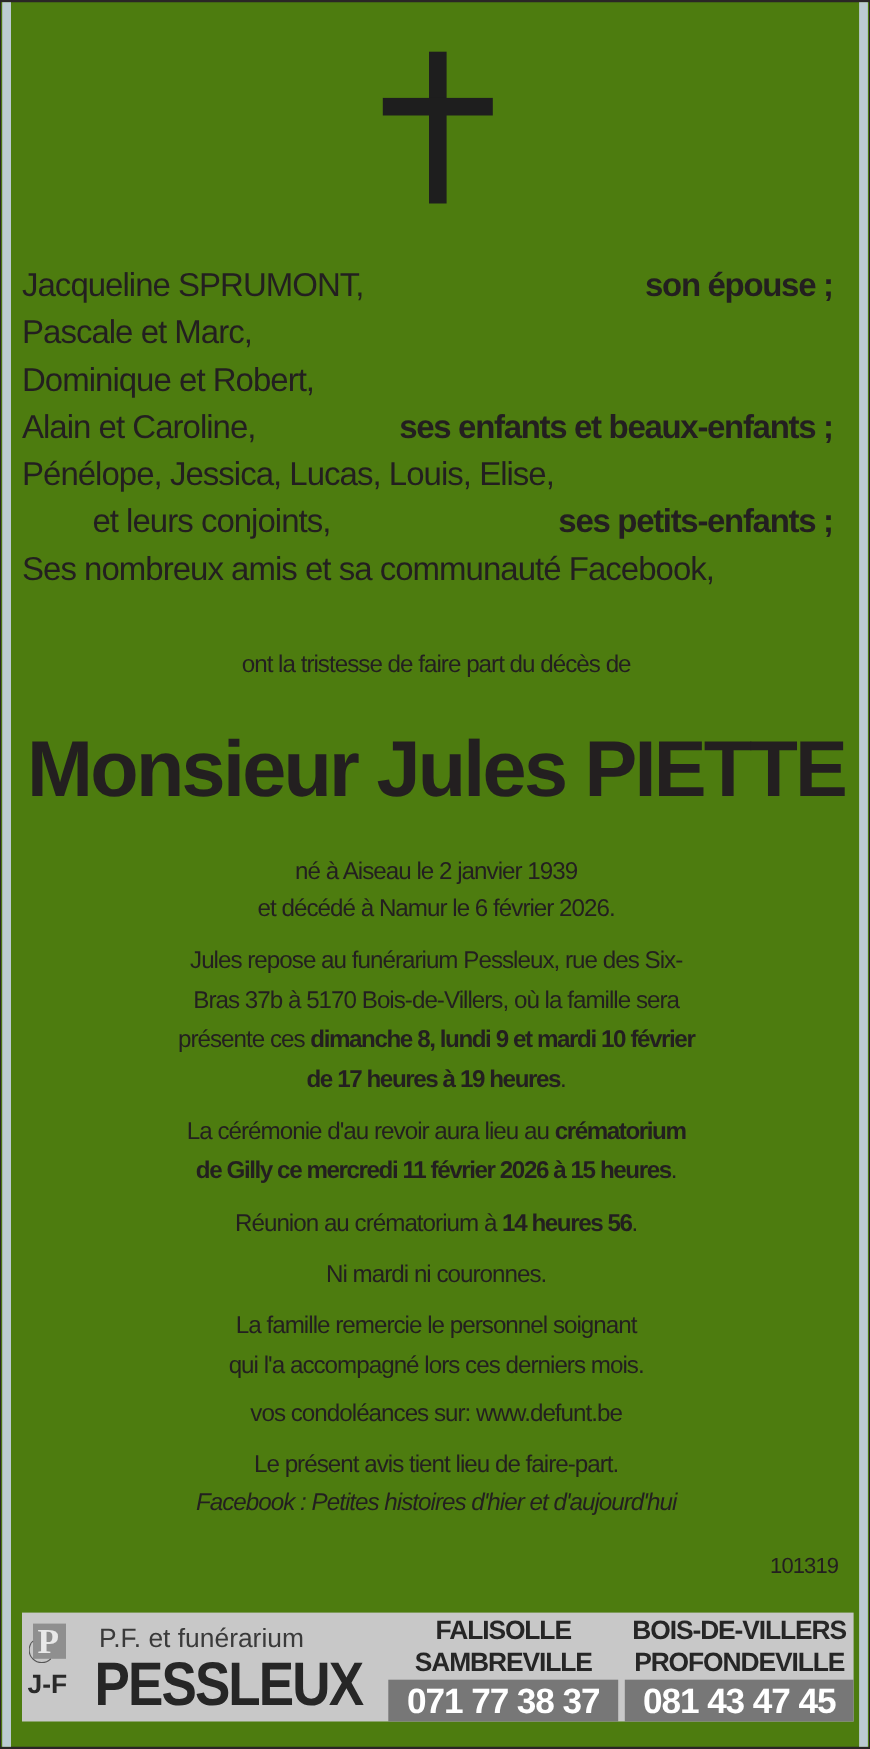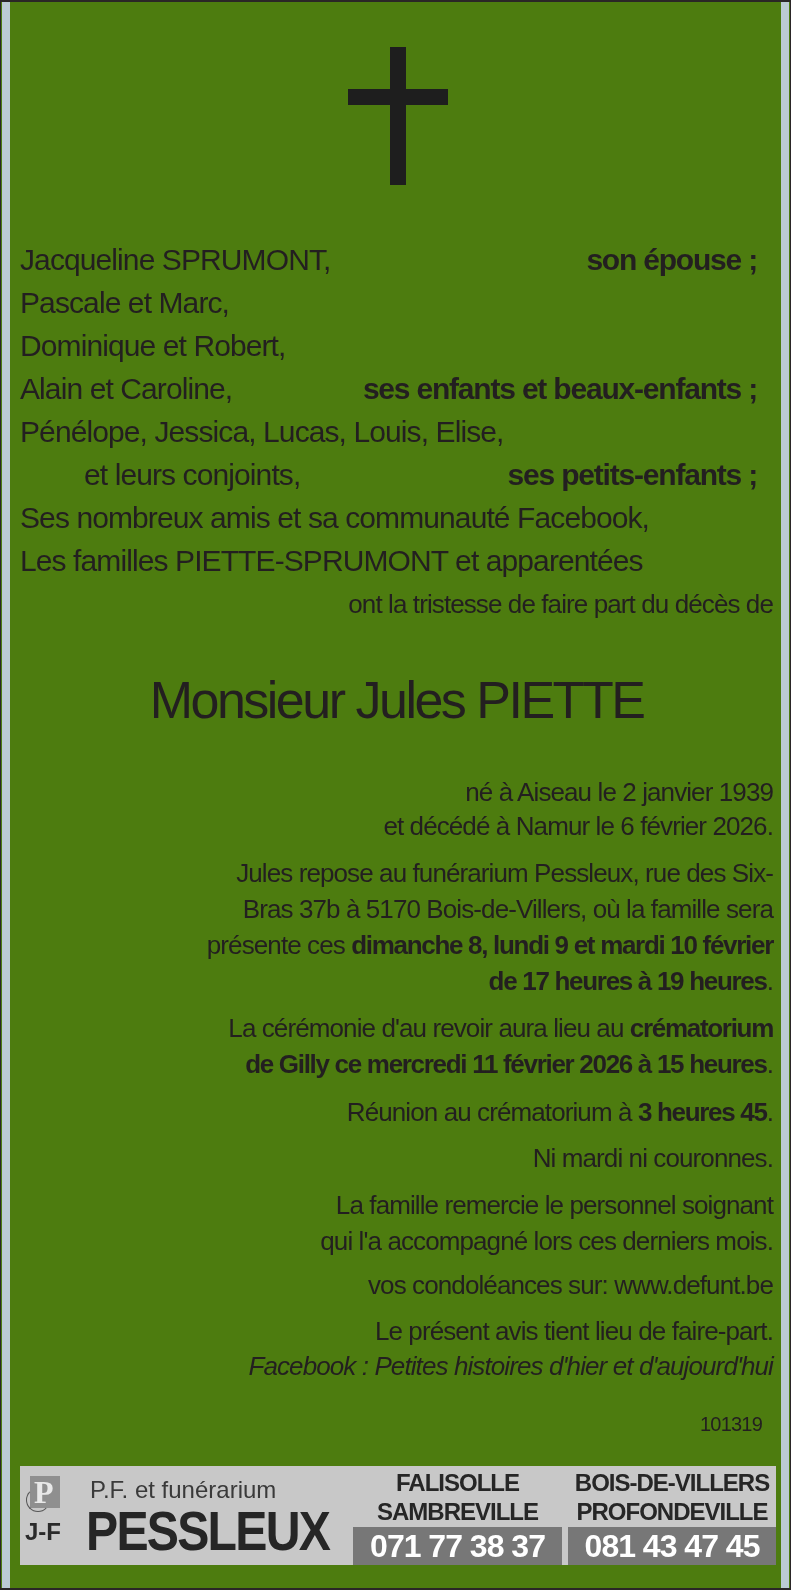--- a/index.html
+++ b/index.html
@@ -16,26 +16,26 @@
   .cross { position: absolute; left: 347px; top: 45px; width: 100px; height: 138px; }
   .cross .v { position: absolute; left: 42px; top: 0; width: 16px; height: 138px; background: #1e1e1e; }
   .cross .h { position: absolute; left: 0; top: 42px; width: 100px; height: 16px; background: #1e1e1e; }
 
   .fam-line { position: absolute; left: 19px; width: 753px; height: 44px; line-height: 44px; font-size: 30px;
               letter-spacing: -0.9px; white-space: nowrap; }
   .fam-line .name { position: absolute; left: 0; }
   .fam-line .name.indent { left: 64px; }
   .fam-line .role { position: absolute; right: 16px; font-weight: bold; letter-spacing: -1.2px; }
 
-  .center-line { position: absolute; left: 19px; width: 753px; text-align: right; white-space: nowrap;
-                 font-size: 26px; letter-spacing: -0.9px; line-height: 36px; }
+  .center-line { position: absolute; left: 19px; width: 753px; text-align: center; white-space: nowrap;
+                 font-size: 22px; letter-spacing: -0.9px; line-height: 36px; }
   .center-line b { font-weight: bold; letter-spacing: -1.3px; }
 
   .deceased-name { position: absolute; left: 19px; width: 753px; top: 660px; text-align: center;
-                   font-size: 52px; font-weight: normal; letter-spacing: -2.5px; line-height: 76px; white-space: nowrap; }
+                   font-size: 72px; font-weight: bold; letter-spacing: -2.5px; line-height: 76px; white-space: nowrap; }
 
   .italic { font-style: italic; }
 
   .ref-number { position: absolute; right: 28px; top: 1411px; font-size: 20px; letter-spacing: -0.8px; }
 
   
   .footer { position: absolute; left: 19px; top: 1464px; width: 756px; height: 99px; background: #c8c8c8; }
   .logo { position: absolute; left: 6px; top: 8px; width: 44px; height: 40px; }
   .logo .box { position: absolute; left: 4px; top: 2px; width: 30px; height: 32px; background: #8f8f8f; }
   .logo .letter { position: absolute; left: 8px; top: 0px; font-family: "Liberation Serif", serif; font-weight: bold;
@@ -85,23 +85,20 @@
   <div class="fam-line" style="top:408px;">
     <span class="name">Pénélope, Jessica, Lucas, Louis, Elise,</span>
   </div>
   <div class="fam-line" style="top:451px;">
     <span class="name indent">et leurs conjoints,</span>
     <span class="role">ses petits-enfants ;</span>
   </div>
   <div class="fam-line" style="top:494px;">
     <span class="name">Ses nombreux amis et sa communauté Facebook,</span>
   </div>
-  <div class="fam-line" style="top:537px;">
-    <span class="name">Les familles PIETTE-SPRUMONT et apparentées</span>
-  </div>
 
   <div class="center-line" style="top:584px;">ont la tristesse de faire part du décès de</div>
 
   <div class="deceased-name">Monsieur Jules PIETTE</div>
 
   <div class="center-line" style="top:772px;">né à Aiseau le 2 janvier 1939</div>
   <div class="center-line" style="top:806px;">et décédé à Namur le 6 février 2026.</div>
 
   <div class="center-line" style="top:853px;">Jules repose au funérarium Pessleux, rue des Six-</div>
   <div class="center-line" style="top:889px;">Bras 37b à 5170 Bois-de-Villers, où la famille sera</div>
@@ -113,21 +110,21 @@
   </div>
 
   <div class="center-line" style="top:1008px;">
     <span>La cérémonie d'au revoir aura lieu au </span><b>crématorium</b>
   </div>
   <div class="center-line" style="top:1044px;">
     <b>de Gilly ce mercredi 11 février 2026 à 15 heures</b><span>.</span>
   </div>
 
   <div class="center-line" style="top:1092px;">
-    <span>Réunion au crématorium à </span><b>3 heures 45</b><span>.</span>
+    <span>Réunion au crématorium à </span><b>14 heures 56</b><span>.</span>
   </div>
 
   <div class="center-line" style="top:1138px;">Ni mardi ni couronnes.</div>
 
   <div class="center-line" style="top:1185px;">La famille remercie le personnel soignant</div>
   <div class="center-line" style="top:1221px;">qui l'a accompagné lors ces derniers mois.</div>
 
   <div class="center-line" style="top:1265px;">vos condoléances sur: www.defunt.be</div>
   <div class="center-line" style="top:1311px;">Le présent avis tient lieu de faire-part.</div>
 

